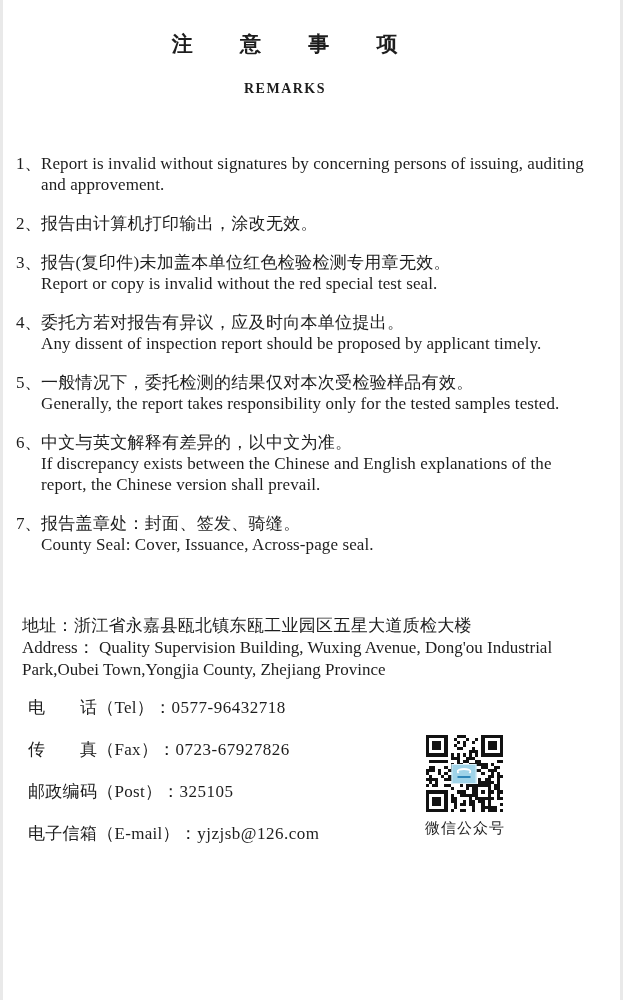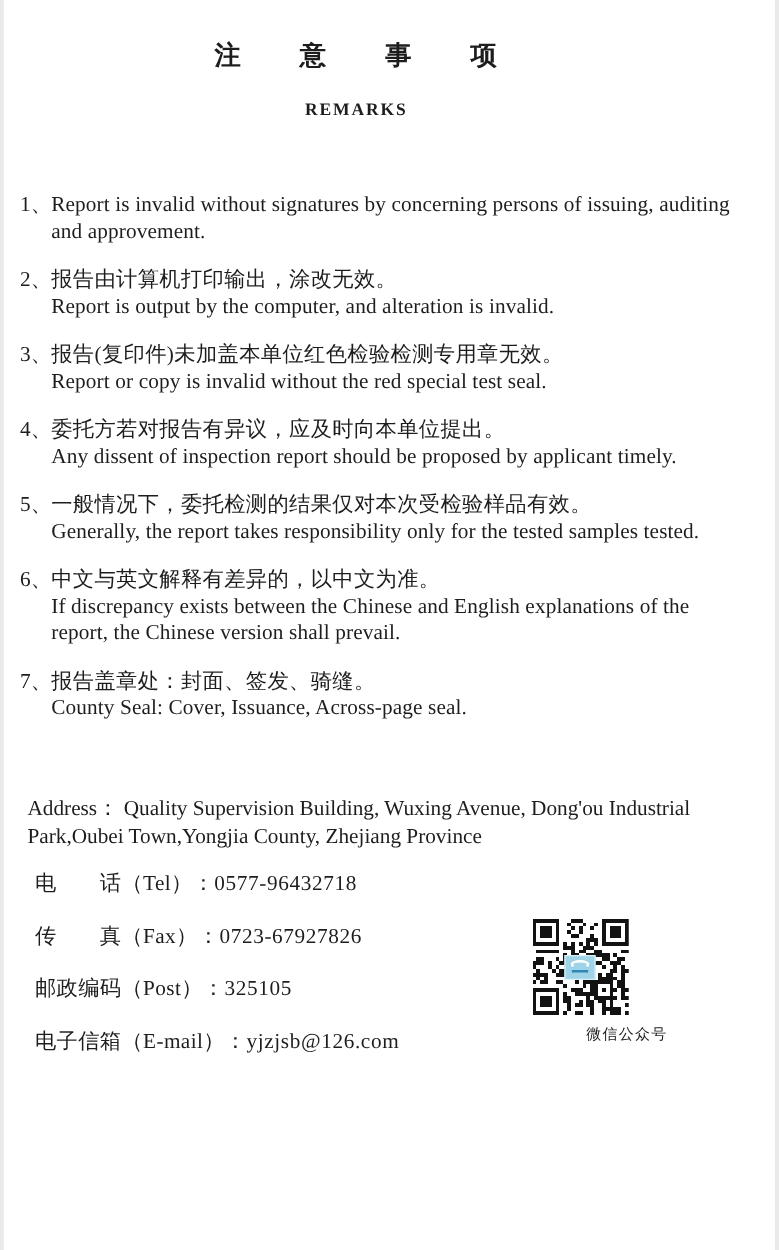--- a/index.html
+++ b/index.html
@@ -53,41 +53,40 @@
   }
   .qr-logo .mark {
     display:block; margin:3px auto 1px;
     width:15px; height:7px;
     border:2px solid #ffffff;
     border-bottom-color:transparent;
     border-radius:50%;
     box-sizing:border-box;
   }
   .qr-logo .line { display:block; margin:1px auto 0; width:13px; height:2px; background:#2f86b8; }
-  .qr-caption { margin-top:7px; font-size:12px; letter-spacing:1px; white-space:nowrap;margin-left:44px; }
+  .qr-caption { margin-top:7px; font-size:15px; letter-spacing:1px; white-space:nowrap; }
 </style>
 </head>
 <body>
 
 <div class="page">
 
   <div class="header">
     <div class="title-zh">注 意 事 项</div>
     <div class="title-en">REMARKS</div>
   </div>
 
   <div class="items">
     <div class="item">
       <span class="num">1、</span>
       <div class="en">Report is invalid without signatures by concerning persons of issuing, auditing and approvement.</div>
     </div>
     <div class="item">
       <span class="num">2、</span>
       <div class="zh">报告由计算机打印输出，涂改无效。</div>
-      <div class="en">Report is output by the computer, and alteration is invalid.</div>
     </div>
     <div class="item">
       <span class="num">3、</span>
       <div class="zh">报告(复印件)未加盖本单位红色检验检测专用章无效。</div>
       <div class="en">Report or copy is invalid without the red special test seal.</div>
     </div>
     <div class="item">
       <span class="num">4、</span>
       <div class="zh">委托方若对报告有异议，应及时向本单位提出。</div>
       <div class="en">Any dissent of inspection report should be proposed by applicant timely.</div>
@@ -103,20 +102,21 @@
       <div class="en">If discrepancy exists between the Chinese and English explanations of the report, the Chinese version shall prevail.</div>
     </div>
     <div class="item">
       <span class="num">7、</span>
       <div class="zh">报告盖章处：封面、签发、骑缝。</div>
       <div class="en">County Seal: Cover, Issuance, Across-page seal.</div>
     </div>
   </div>
 
   <div class="address">
+    <div class="zh">地址：浙江省永嘉县瓯北镇东瓯工业园区五星大道质检大楼</div>
     <div class="en">Address：  Quality Supervision Building, Wuxing Avenue, Dong'ou Industrial Park,Oubei Town,Yongjia County, Zhejiang Province</div>
   </div>
 
   <div class="contacts">
     <div class="contact-line">
       <span class="contact-label">电　　话（Tel）：</span><span class="contact-value">0577-96432718</span>
     </div>
     <div class="contact-line">
       <span class="contact-label">传　　真（Fax）：</span><span class="contact-value">0723-67927826</span>
     </div>

